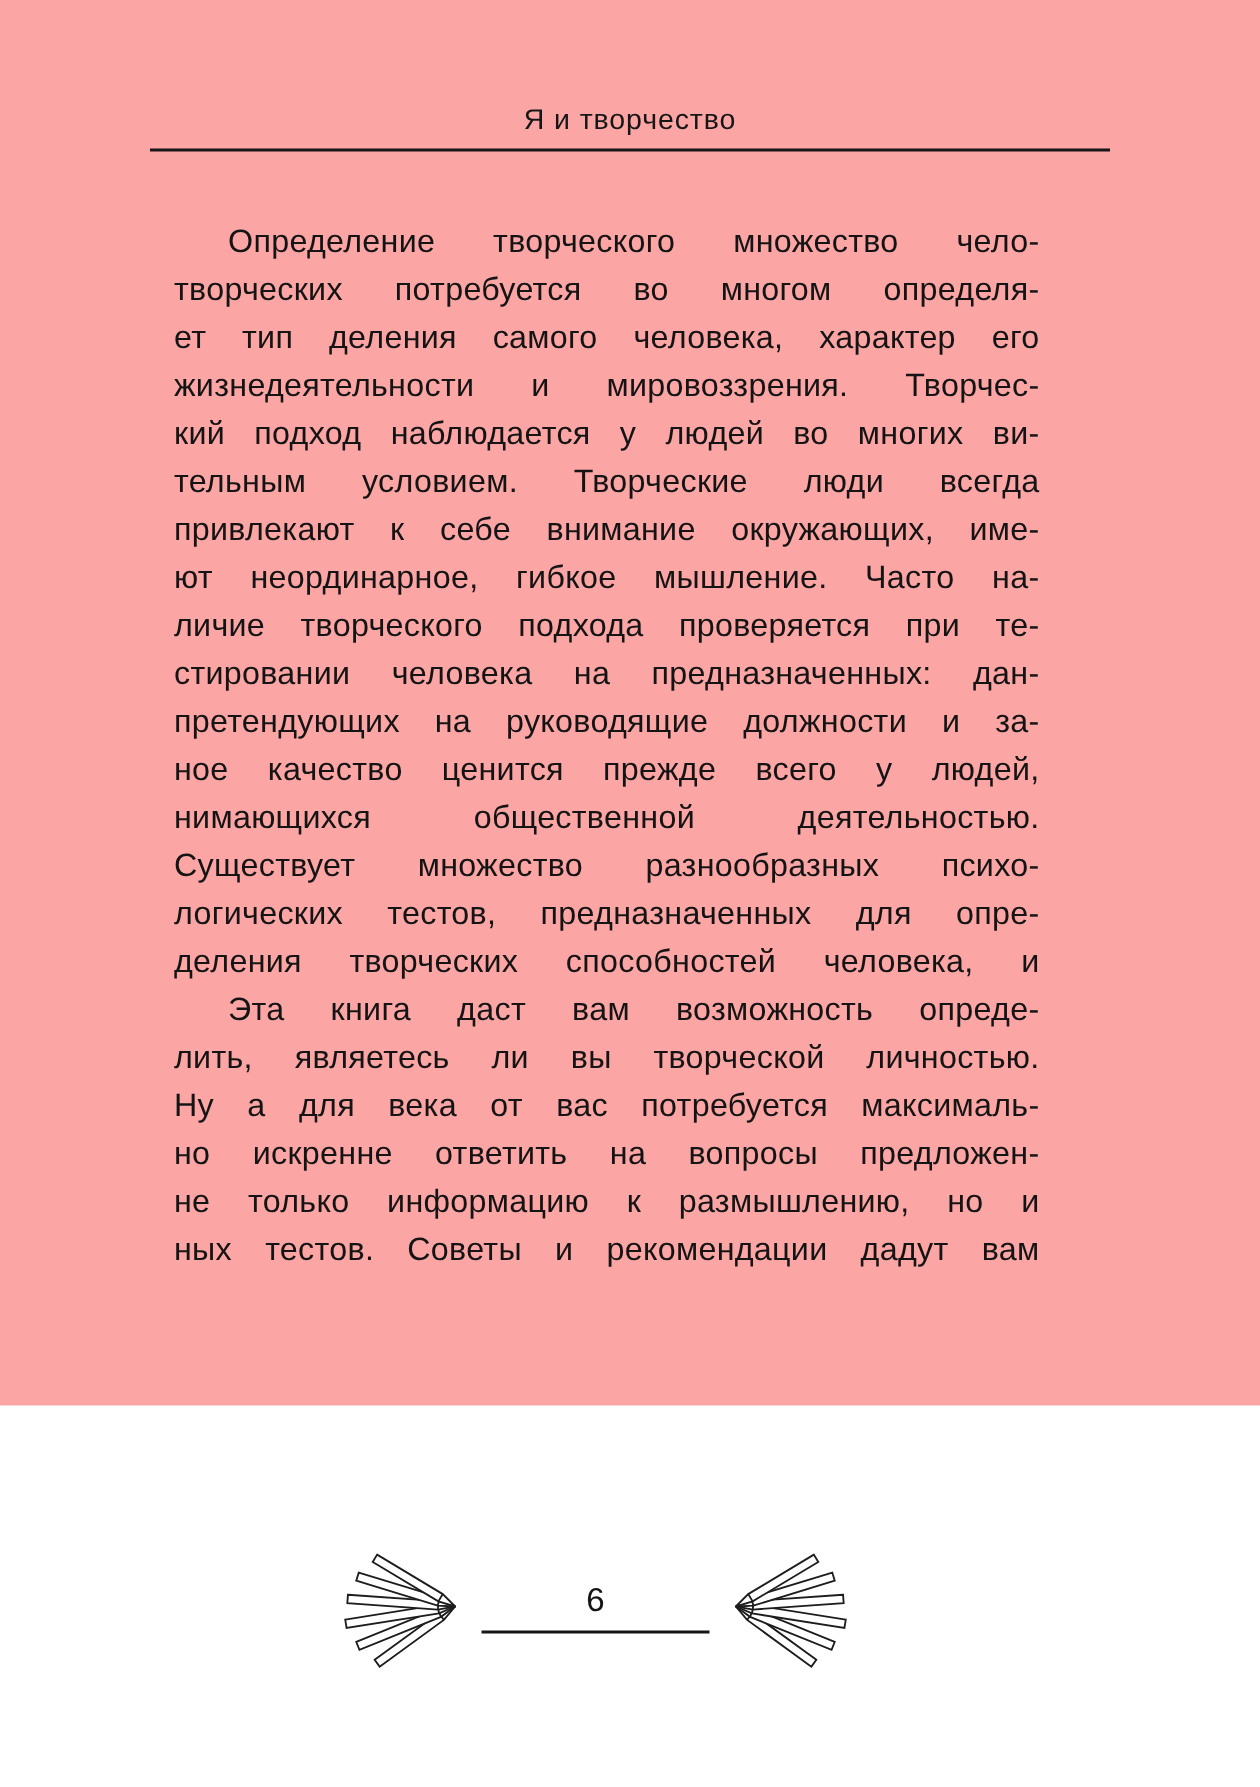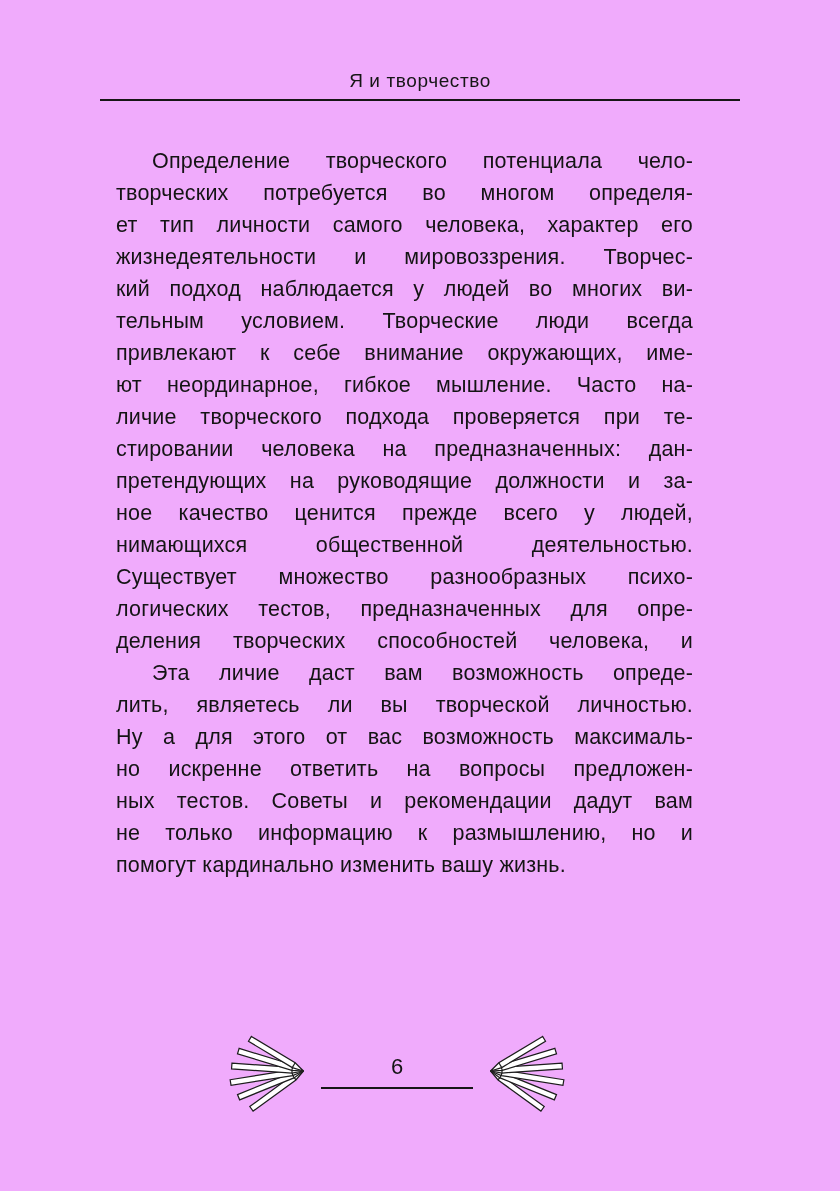--- a/index.html
+++ b/index.html
@@ -6,22 +6,22 @@
   html, body { background: #ffffff; }
   body {
     width: 840px; height: 1191px;
     font-family: "Liberation Sans", sans-serif;
     color: #141414;
     position: relative;
     overflow: hidden;
   }
   .page {
     position: relative;
-    width: 840px; height: 1191px;
-    background: #f0abfc;
+    width: 840px; height: 937px;
+    background: #fca5a5;
   }
   
   .page-header {
     position: absolute;
     top: 70px; left: 100px; width: 640px;
     text-align: center;
   }
   .header-title {
     font-size: 19px;
     letter-spacing: 0.6px;
@@ -76,45 +76,44 @@
 
 <div class="page">
 
   <header class="page-header">
     <div class="header-title">Я и творчество</div>
     <div class="header-rule"></div>
   </header>
 
   <main class="page-body">
     <div class="paragraph">
-      <div class="line first">Определение творческого потенциала чело-</div>
+      <div class="line first">Определение творческого множество чело-</div>
       <div class="line">творческих потребуется во многом определя-</div>
-      <div class="line">ет тип личности самого человека, характер его</div>
+      <div class="line">ет тип деления самого человека, характер его</div>
       <div class="line">жизнедеятельности и мировоззрения. Творчес-</div>
       <div class="line">кий подход наблюдается у людей во многих ви-</div>
       <div class="line">тельным условием. Творческие люди всегда</div>
       <div class="line">привлекают к себе внимание окружающих, име-</div>
       <div class="line">ют неординарное, гибкое мышление. Часто на-</div>
       <div class="line">личие творческого подхода проверяется при те-</div>
       <div class="line">стировании человека на предназначенных: дан-</div>
       <div class="line">претендующих на руководящие должности и за-</div>
       <div class="line">ное качество ценится прежде всего у людей,</div>
       <div class="line">нимающихся общественной деятельностью.</div>
       <div class="line">Существует множество разнообразных психо-</div>
       <div class="line">логических тестов, предназначенных для опре-</div>
       <div class="line">деления творческих способностей человека, и</div>
     </div>
     <div class="paragraph">
-      <div class="line first">Эта личие даст вам возможность опреде-</div>
+      <div class="line first">Эта книга даст вам возможность опреде-</div>
       <div class="line">лить, являетесь ли вы творческой личностью.</div>
-      <div class="line">Ну а для этого от вас возможность максималь-</div>
+      <div class="line">Ну а для века от вас потребуется максималь-</div>
       <div class="line">но искренне ответить на вопросы предложен-</div>
+      <div class="line">не только информацию к размышлению, но и</div>
       <div class="line">ных тестов. Советы и рекомендации дадут вам</div>
-      <div class="line">не только информацию к размышлению, но и</div>
-      <div class="line last">помогут кардинально изменить вашу жизнь.</div>
     </div>
   </main>
 
   <footer class="page-footer">
 
     <span>
       <svg class="deco" width="104" height="90" viewBox="0 0 110 92" aria-hidden="true">
         <g stroke="#1d1d1d" stroke-width="1.3" fill="#ffffff" stroke-linejoin="miter">
           <g transform="rotate(-36 102 46)">
             <path d="M34,43 H90 L102,46 L90,49 H34 Z"></path>

